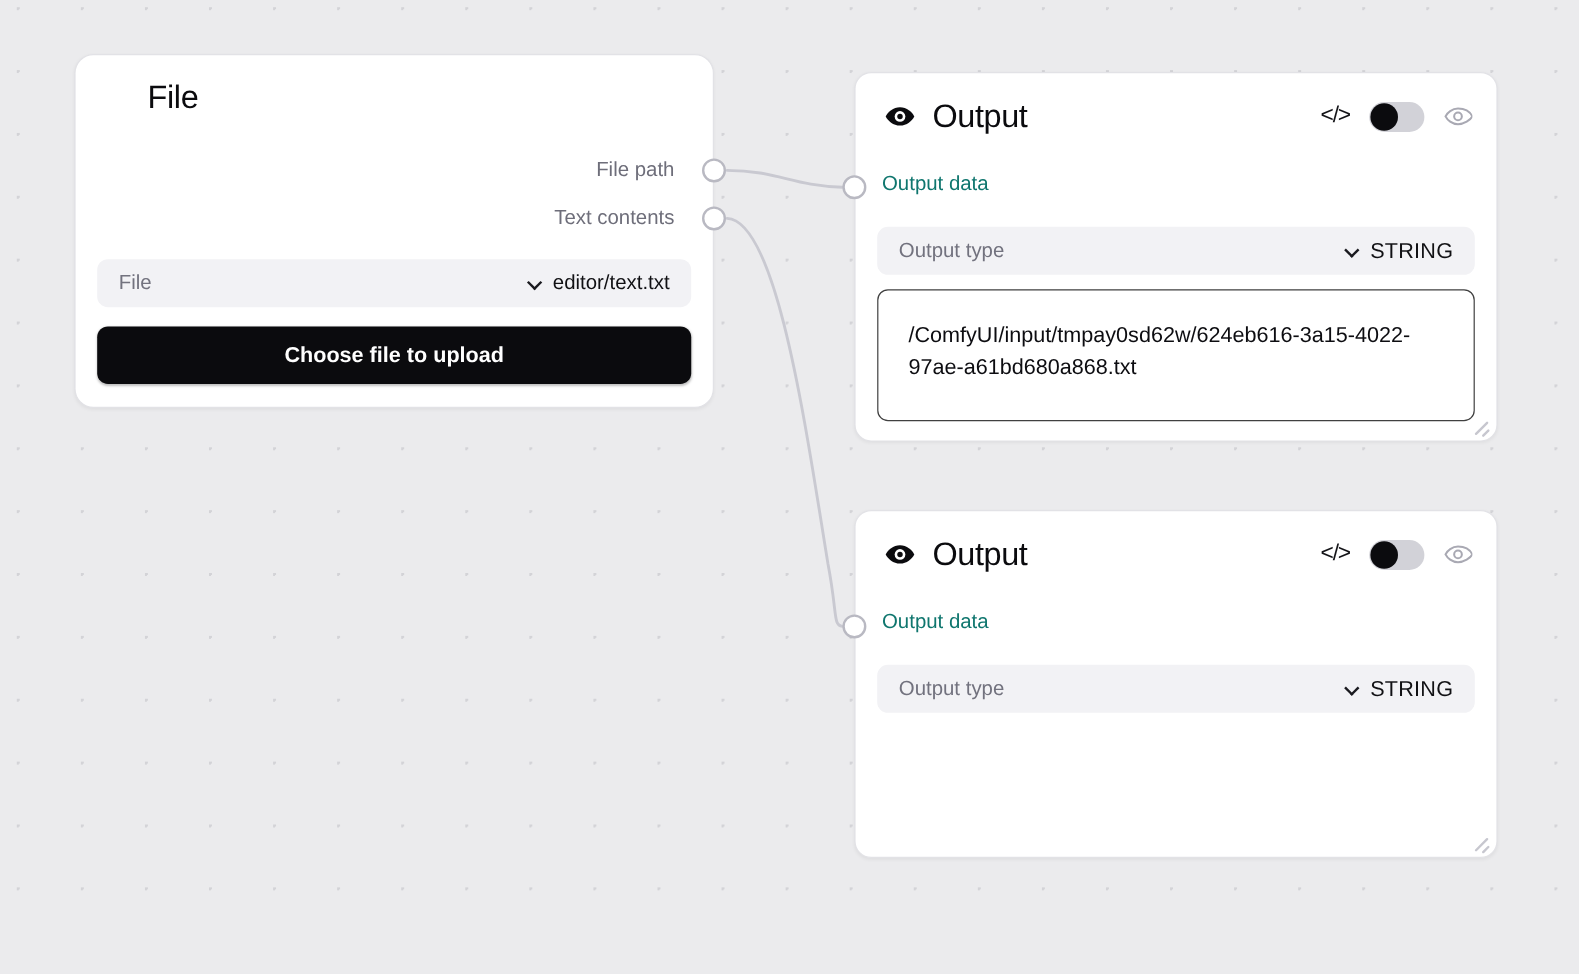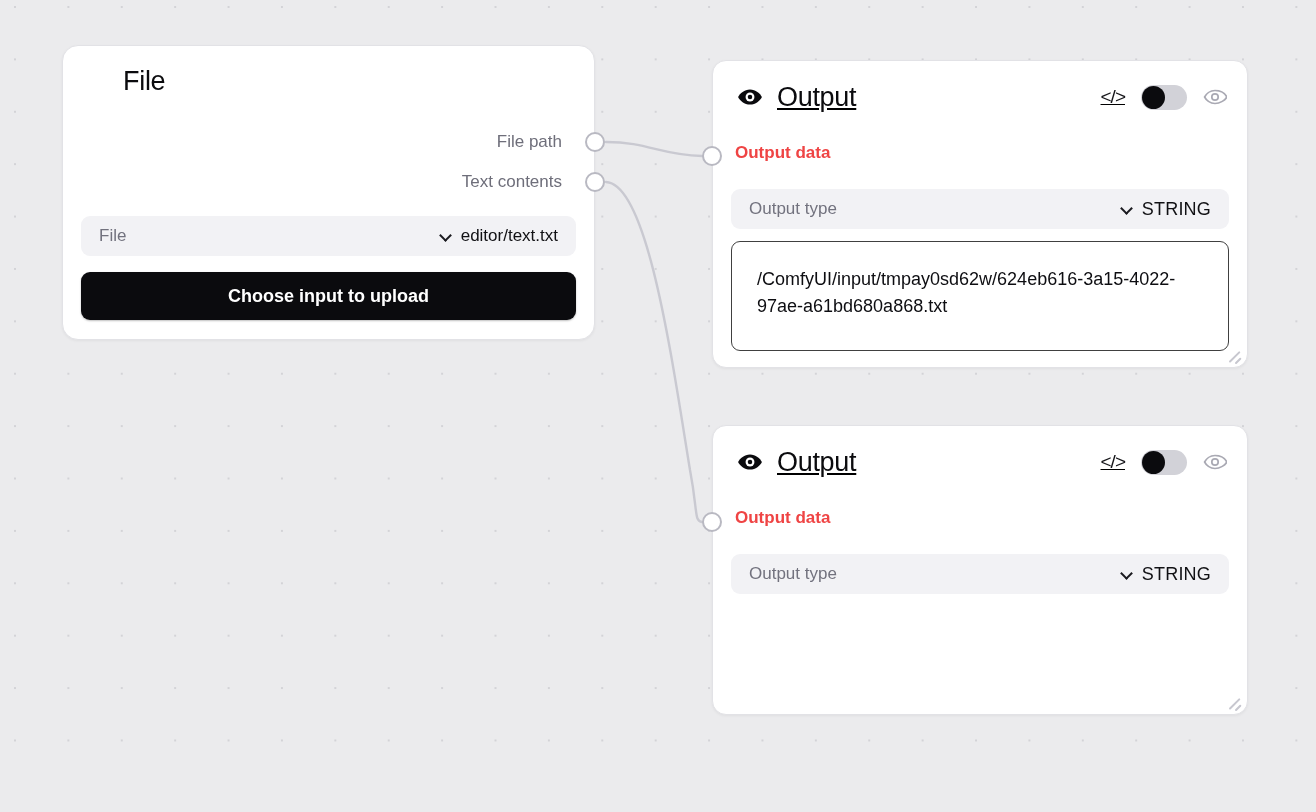--- a/index.html
+++ b/index.html
@@ -157,21 +157,20 @@
   #out-node-1 { top: 60px; height: 308px; }
   #out-node-2 { top: 425px; height: 290px; }
 
   .out-header {
     position: absolute;
     left: 0; right: 0; top: 0;
     height: 72px;
     display: flex;
     padding: 0 20px 0 24px;
     box-sizing: border-box;
-    text-decoration: underline;
   }
   .out-title-wrap {
     display: flex;
     align-items: center;
     gap: 14px;
     flex: 1;
   }
   .eye-solid { width: 26px; height: 26px; display: block; }
   .out-title {
     font-size: 27px;
@@ -209,22 +208,21 @@
     border-radius: 50%;
     background: #0b0b0e;
   }
   .eye-outline { width: 24px; height: 24px; display: block; cursor: pointer; }
 
   .out-data-label {
     position: absolute;
     left: 22px;
     top: 82px;
     font-size: 17px;
-    color: #ef4444;
-    font-weight: bold;
+    color: #0f766e;
   }
   .out-combo {
     position: absolute;
     left: 18px;
     right: 18px;
     top: 128px;
     height: 40px;
     background: #f2f2f5;
     border-radius: 9px;
     display: flex;
@@ -304,21 +302,21 @@
     </div>
 
     <div class="combo" id="file-combo">
       <span class="combo-label">File</span>
       <span class="combo-value">
         <span class="chev"></span>
         <span>editor/text.txt</span>
       </span>
     </div>
 
-    <button class="upload-btn">Choose input to upload</button>
+    <button class="upload-btn">Choose file to upload</button>
   </div>
 
   <div class="port-dot" id="port-filepath"></div>
   <div class="port-dot" id="port-textcont"></div>
 
   <div class="node out-node" id="out-node-1">
     <div class="out-header">
       <div class="out-title-wrap">
         <svg class="eye-solid" viewBox="0 0 24 24">
           <path d="M12 5C6.8 5 2.7 8.6 1 12c1.7 3.4 5.8 7 11 7s9.3-3.6 11-7c-1.7-3.4-5.8-7-11-7z" fill="#0b0b0e"></path>

